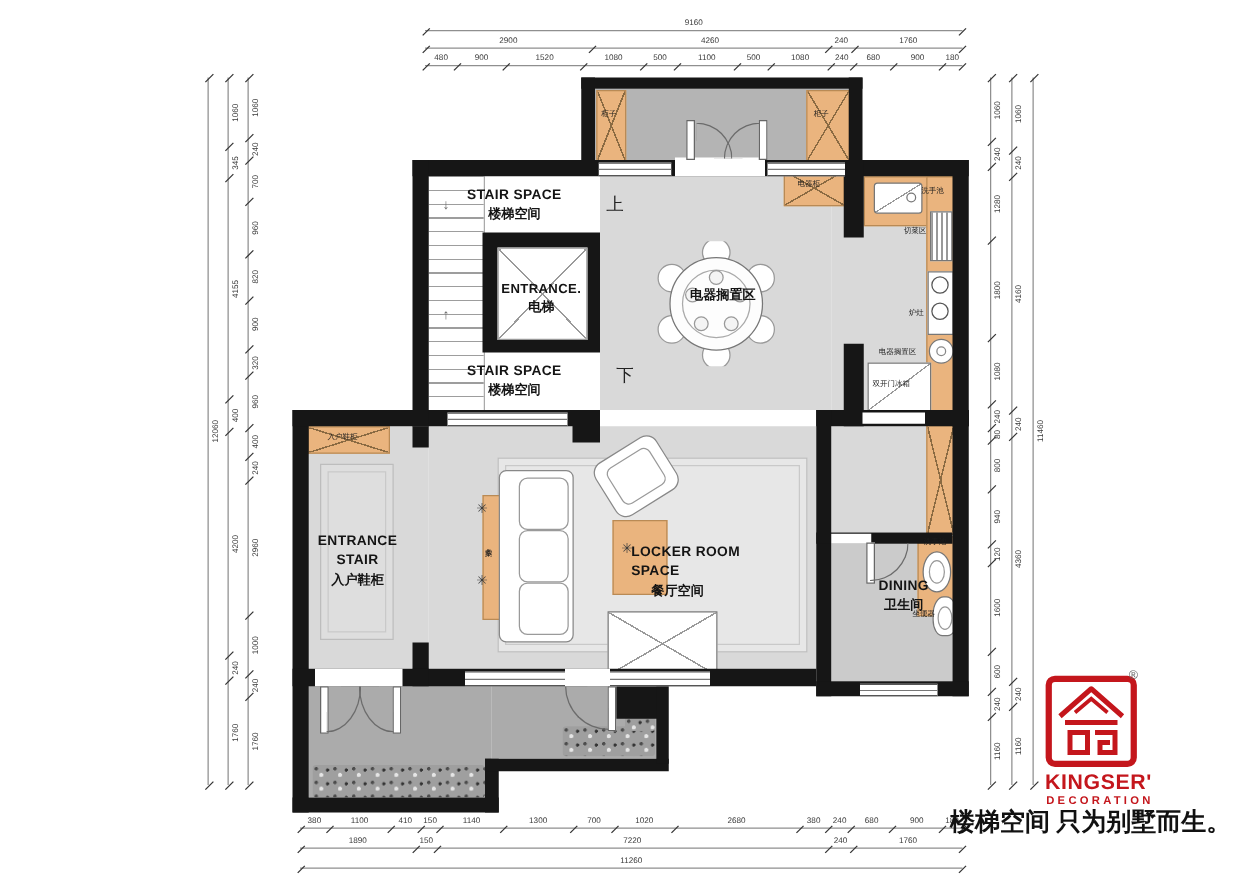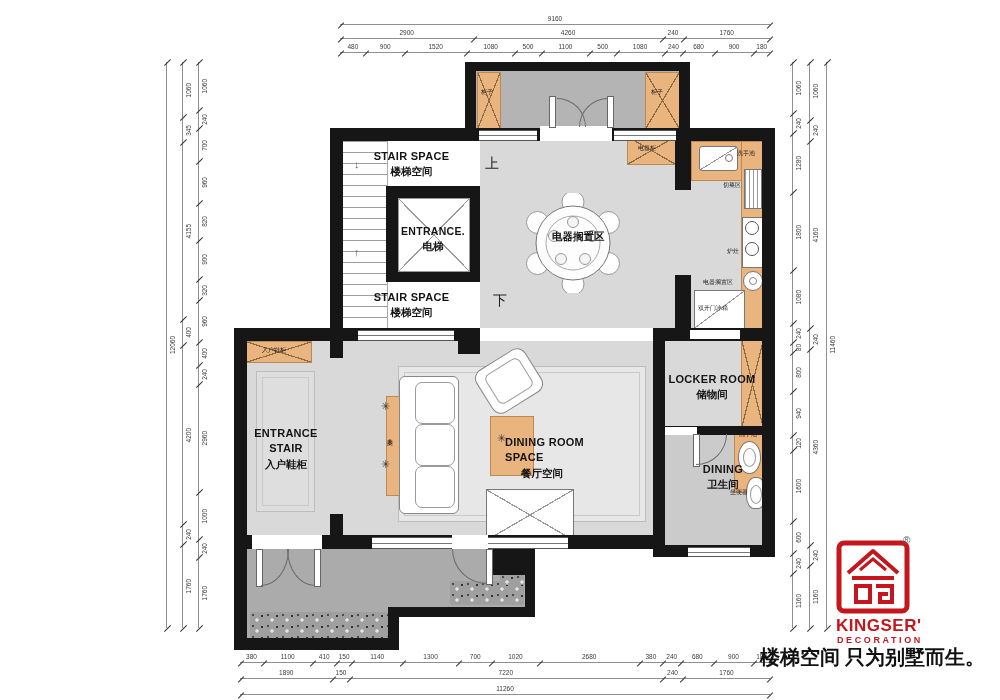--- a/index.html
+++ b/index.html
@@ -210,34 +210,30 @@
     <span class="en">STAIR SPACE</span>
     <span class="zh">楼梯空间</span>
   </div>
   <div class="rlabel" style="left:388px;top:224px;width:90px;">
     <span class="en" style="font-size:10.5px;">ENTRANCE.</span>
     <span class="zh">电梯</span>
   </div>
   <div class="rlabel leftal" style="left:538px;top:229px;width:92px;">
     <span class="zh" style="padding-left:14px;">电器搁置区</span>
   </div>
-  <div class="rlabel" style="left:657px;top:372px;width:110px;">
-    <span class="en">LOCKER ROOM</span>
-    <span class="zh">储物间</span>
-  </div>
   <div class="rlabel" style="left:688px;top:462px;width:70px;">
     <span class="en">DINING</span>
     <span class="zh">卫生间</span>
   </div>
   <div class="rlabel" style="left:240px;top:426px;width:92px;">
     <span class="en">ENTRANCE STAIR</span>
     <span class="zh">入户鞋柜</span>
   </div>
   <div class="rlabel leftal" style="left:505px;top:435px;width:100px;">
-    <span class="en">DINING ROOM SPACE</span>
+    <span class="en">LOCKER ROOM SPACE</span>
     <span class="zh" style="padding-left:16px;">餐厅空间</span>
   </div>
 
   <div class="marker" style="left:485px;top:155px;">上</div>
   <div class="marker" style="left:493px;top:292px;">下</div>
 
   <div class="abs" style="left:0;top:0;width:1000px;height:700px;pointer-events:none;">
       <div class="ann" style="left: 481px; top: 89px;">柜子</div>
       <div class="ann" style="left: 651px; top: 89px;">柜子</div>
       <div class="ann" style="left: 638px; top: 145px;">电器柜</div>

